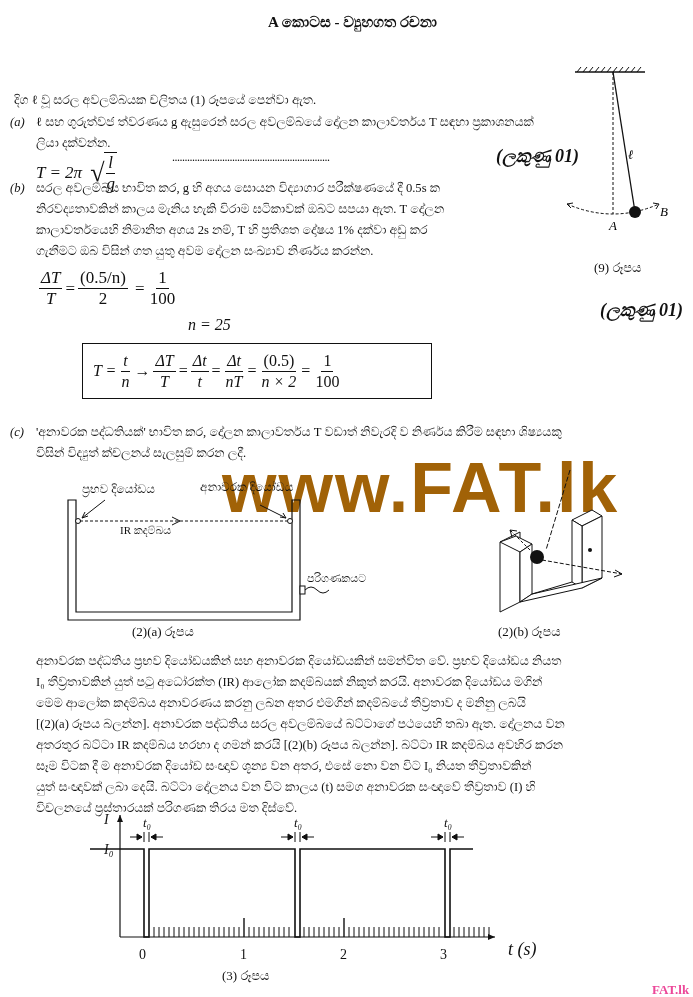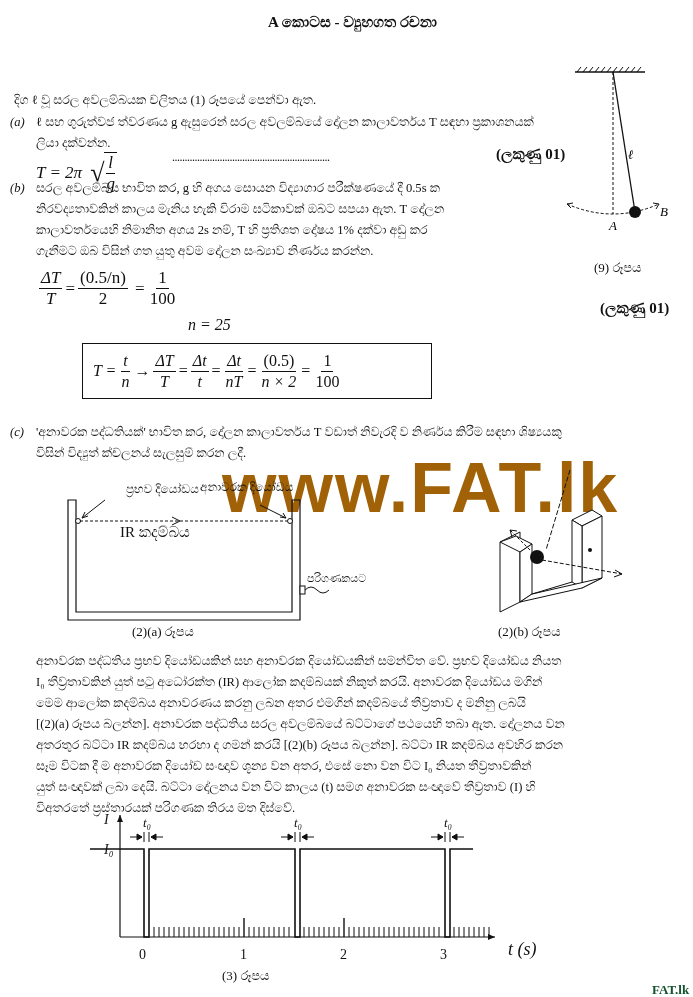--- a/index.html
+++ b/index.html
@@ -9,24 +9,24 @@
   .ital { font-style: italic; }
   .title { left: 0; width: 693px; top: 14px; text-align: center; font-size: 15px; font-weight: bold; padding-left: 12px; }
   .para { font-size: 12.6px; line-height: 21px; }
   .label { font-size: 13px; }
   .watermark { font-family: "Liberation Sans", sans-serif; font-weight: bold; font-size: 70px; color: #a16207; letter-spacing: 2px; }
   .frac { display: inline-flex; flex-direction: column; align-items: center; vertical-align: middle; margin: 0 3px; }
   .frac .num { border-bottom: 1px solid #111; padding: 0 2px; line-height: 20px; }
   .frac .den { padding: 0 2px; line-height: 20px; }
   .eq { font-size: 17px; display: flex; align-items: center; }
   .box { border: 1px solid #111; padding: 5px 10px; }
-  .marks { font-size: 15px; font-weight: bold; }
+  .marks { font-size: 18px; font-weight: bold; font-style: italic; }
   svg { position: absolute; overflow: visible; }
   svg text { font-family: "Liberation Serif", serif; }
-  .fat { font-family: "Liberation Serif", serif; font-weight: bold; font-size: 13px; color: #14532d; }
+  .fat { font-family: "Liberation Serif", serif; font-weight: bold; font-size: 13px; color: #ec4899; }
 </style>
 </head>
 <body>
 
 <div class="abs watermark" style="left:222px; top:448px;">www.FAT.lk</div>
 
 <div class="abs title">A කොටස - ව්‍යුහගත රචනා</div>
 
 <div class="abs para" style="left:14px; top:90px; width:520px;">දිග ℓ වූ සරල අවලම්බයක චලිතය (1) රූපයේ පෙන්වා ඇත.</div>
 
@@ -135,23 +135,23 @@
   <circle cx="230" cy="31" r="2.5" fill="#fff" stroke="#111"></circle>
   <line x1="20" y1="31" x2="227" y2="31" stroke="#111" stroke-dasharray="3,2"></line>
   <path d="M112 27 L120 31 L112 35" fill="none" stroke="#111"></path>
   <line x1="45" y1="10" x2="22" y2="28" stroke="#111"></line>
     <path d="M22 28 l3 -6 M22 28 l6 -2" stroke="#111"></path>
   <line x1="200" y1="15" x2="226" y2="28" stroke="#111"></line>
     <path d="M226 28 l-6 -1 M226 28 l-3 -5" stroke="#111"></path>
   <rect x="240" y="96" width="5" height="8" fill="#fff" stroke="#111"></rect>
   <path d="M245 100 q6 -6 12 0 q6 6 12 0" fill="none" stroke="#111"></path>
 </svg>
-<div class="abs label" style="left:82px; top:482px; font-size:12px;margin-left:44px;">ප්‍රභව දියෝඩය</div>
+<div class="abs label" style="left:82px; top:482px; font-size:12px;">ප්‍රභව දියෝඩය</div>
 <div class="abs label" style="left:200px; top:480px; font-size:12px;">අනාවරක දියෝඩය</div>
-<div class="abs label" style="left:120px; top:524px; font-size:15px;"><span>IR කදම්බය</span></div>
+<div class="abs label" style="left:120px; top:524px; font-size:11px;"><span>IR කදම්බය</span></div>
 <div class="abs label" style="left:307px; top:572px; font-size:11px;">පරිගණකයට</div>
 <div class="abs label" style="left:132px; top:624px;">(2)(a) රූපය</div>
 
 <svg width="140" height="150" style="left:490px; top:470px;">
   <line x1="80" y1="0" x2="56" y2="80" stroke="#111" stroke-dasharray="5,2"></line>
   <polygon points="10,72 30,62 30,132 10,142" fill="#fff" stroke="#111"></polygon>
   <polygon points="10,72 26,66 42,74 30,82" fill="#fff" stroke="#111"></polygon>
   <polygon points="30,82 42,74 42,124 30,132" fill="#fff" stroke="#111"></polygon>
   <polygon points="82,50 102,40 112,46 92,56" fill="#fff" stroke="#111"></polygon>
   <polygon points="92,56 112,46 112,108 92,118" fill="#fff" stroke="#111"></polygon>
@@ -167,21 +167,21 @@
 </svg>
 <div class="abs label" style="left:498px; top:624px;">(2)(b) රූපය</div>
 
 <div class="abs para" style="left:36px; top:651px; white-space:nowrap;">අනාවරක පද්ධතිය ප්‍රභව දියෝඩයකින් සහ අනාවරක දියෝඩයකින් සමන්විත වේ. ප්‍රභව දියෝඩය නියත</div>
 <div class="abs para" style="left:36px; top:672px; white-space:nowrap;">I₀ තීව්‍රතාවකින් යුත් පටු අධෝරක්ත (IR) ආලෝක කදම්බයක් නිකුත් කරයි. අනාවරක දියෝඩය මගින්</div>
 <div class="abs para" style="left:36px; top:693px; white-space:nowrap;">මෙම ආලෝක කදම්බය අනාවරණය කරනු ලබන අතර එමගින් කදම්බයේ තීව්‍රතාව ද මනිනු ලබයි</div>
 <div class="abs para" style="left:36px; top:714px; white-space:nowrap;">[(2)(a) රූපය බලන්න]. අනාවරක පද්ධතිය සරල අවලම්බයේ බට්ටාගේ පථයෙහි තබා ඇත. දෝලනය වන</div>
 <div class="abs para" style="left:36px; top:735px; white-space:nowrap;">අතරතුර බට්ටා IR කදම්බය හරහා ද ගමන් කරයි [(2)(b) රූපය බලන්න]. බට්ටා IR කදම්බය අවහිර කරන</div>
 <div class="abs para" style="left:36px; top:756px; white-space:nowrap;">සෑම විටක දී ම අනාවරක දියෝඩ සංඥාව ශූන්‍ය වන අතර, එසේ නො වන විට I₀ නියත තීව්‍රතාවකින්</div>
 <div class="abs para" style="left:36px; top:777px; white-space:nowrap;">යුත් සංඥාවක් ලබා දෙයි. බට්ටා දෝලනය වන විට කාලය (t) සමග අනාවරක සංඥාවේ තීව්‍රතාව (I) හි</div>
-<div class="abs para" style="left:36px; top:798px; white-space:nowrap;">විඅතරතේ ප්‍රස්තාරයක් පරිගණක තිරය මත දිස්වේ.</div>
+<div class="abs para" style="left:36px; top:798px; white-space:nowrap;">විචලනයේ ප්‍රස්තාරයක් පරිගණක තිරය මත දිස්වේ.</div>
 
 <svg width="440" height="160" style="left:90px; top:810px;">
 
   <line x1="30" y1="127" x2="405" y2="127" stroke="#111" stroke-width="1.2"></line>
   <path d="M405 127 l-7 -3 l0 6 z" fill="#111"></path>
   <line x1="30" y1="127" x2="30" y2="5" stroke="#111" stroke-width="1.2"></line>
   <path d="M30 5 l-3 7 l6 0 z" fill="#111"></path>
 
   <polyline points="0,39 54,39 54,127 59,127 59,39 205,39 205,127 210,127 210,39 355,39 355,127 360,127 360,39 383,39" fill="none" stroke="#111" stroke-width="1.6"></polyline>
 

